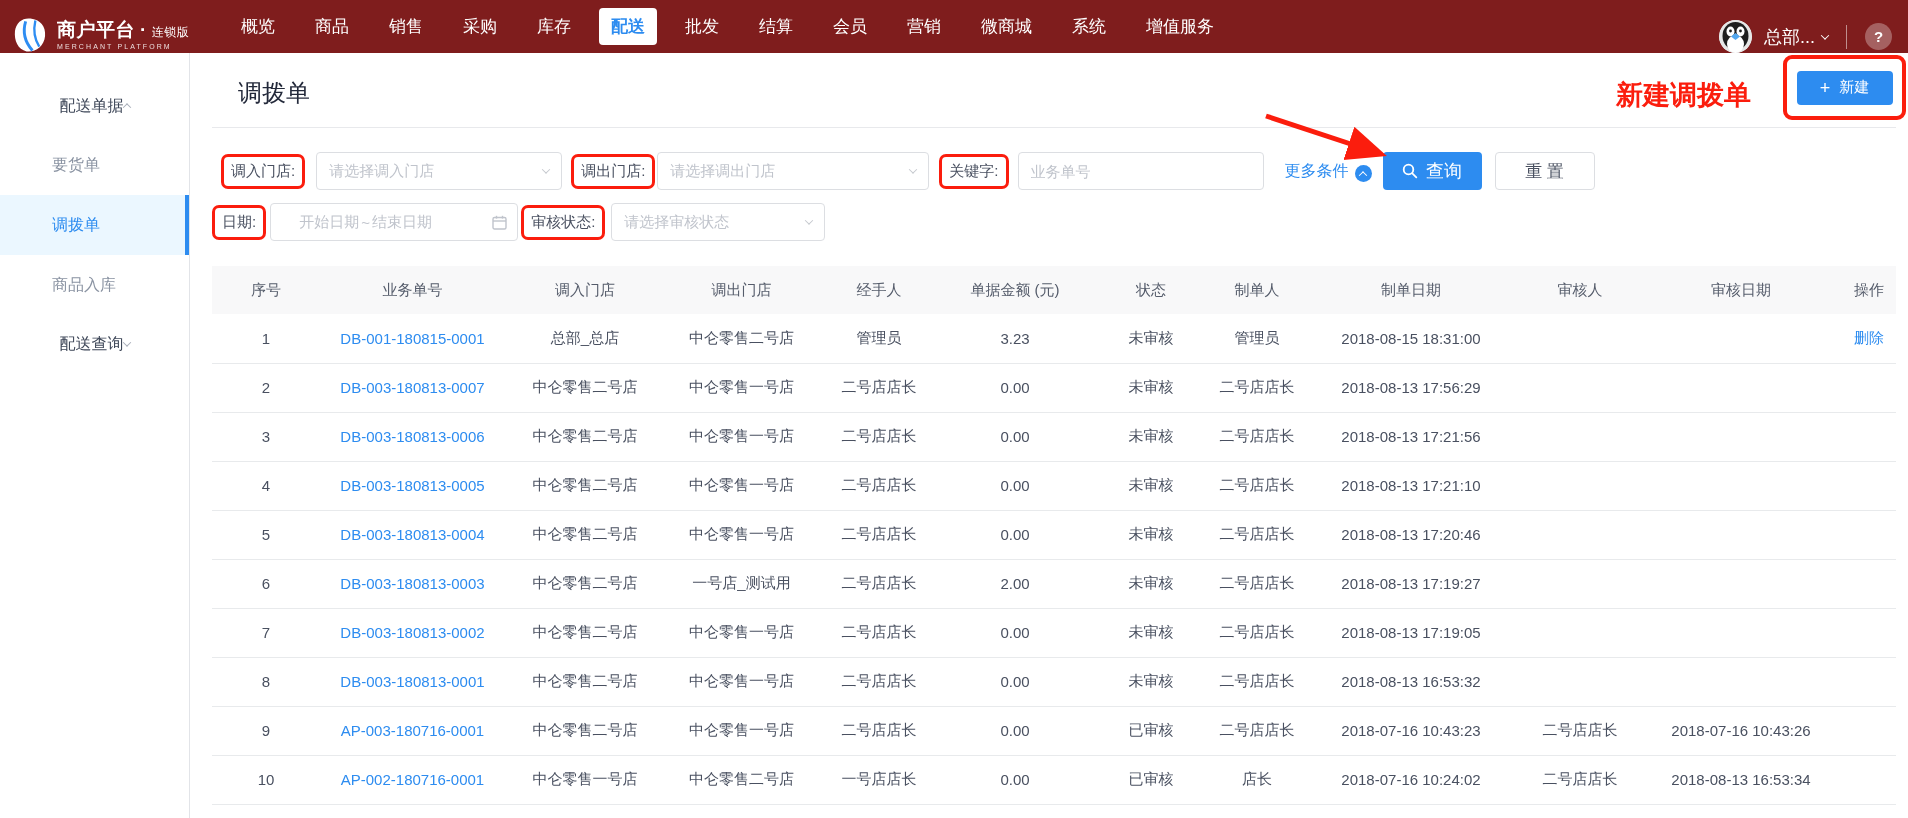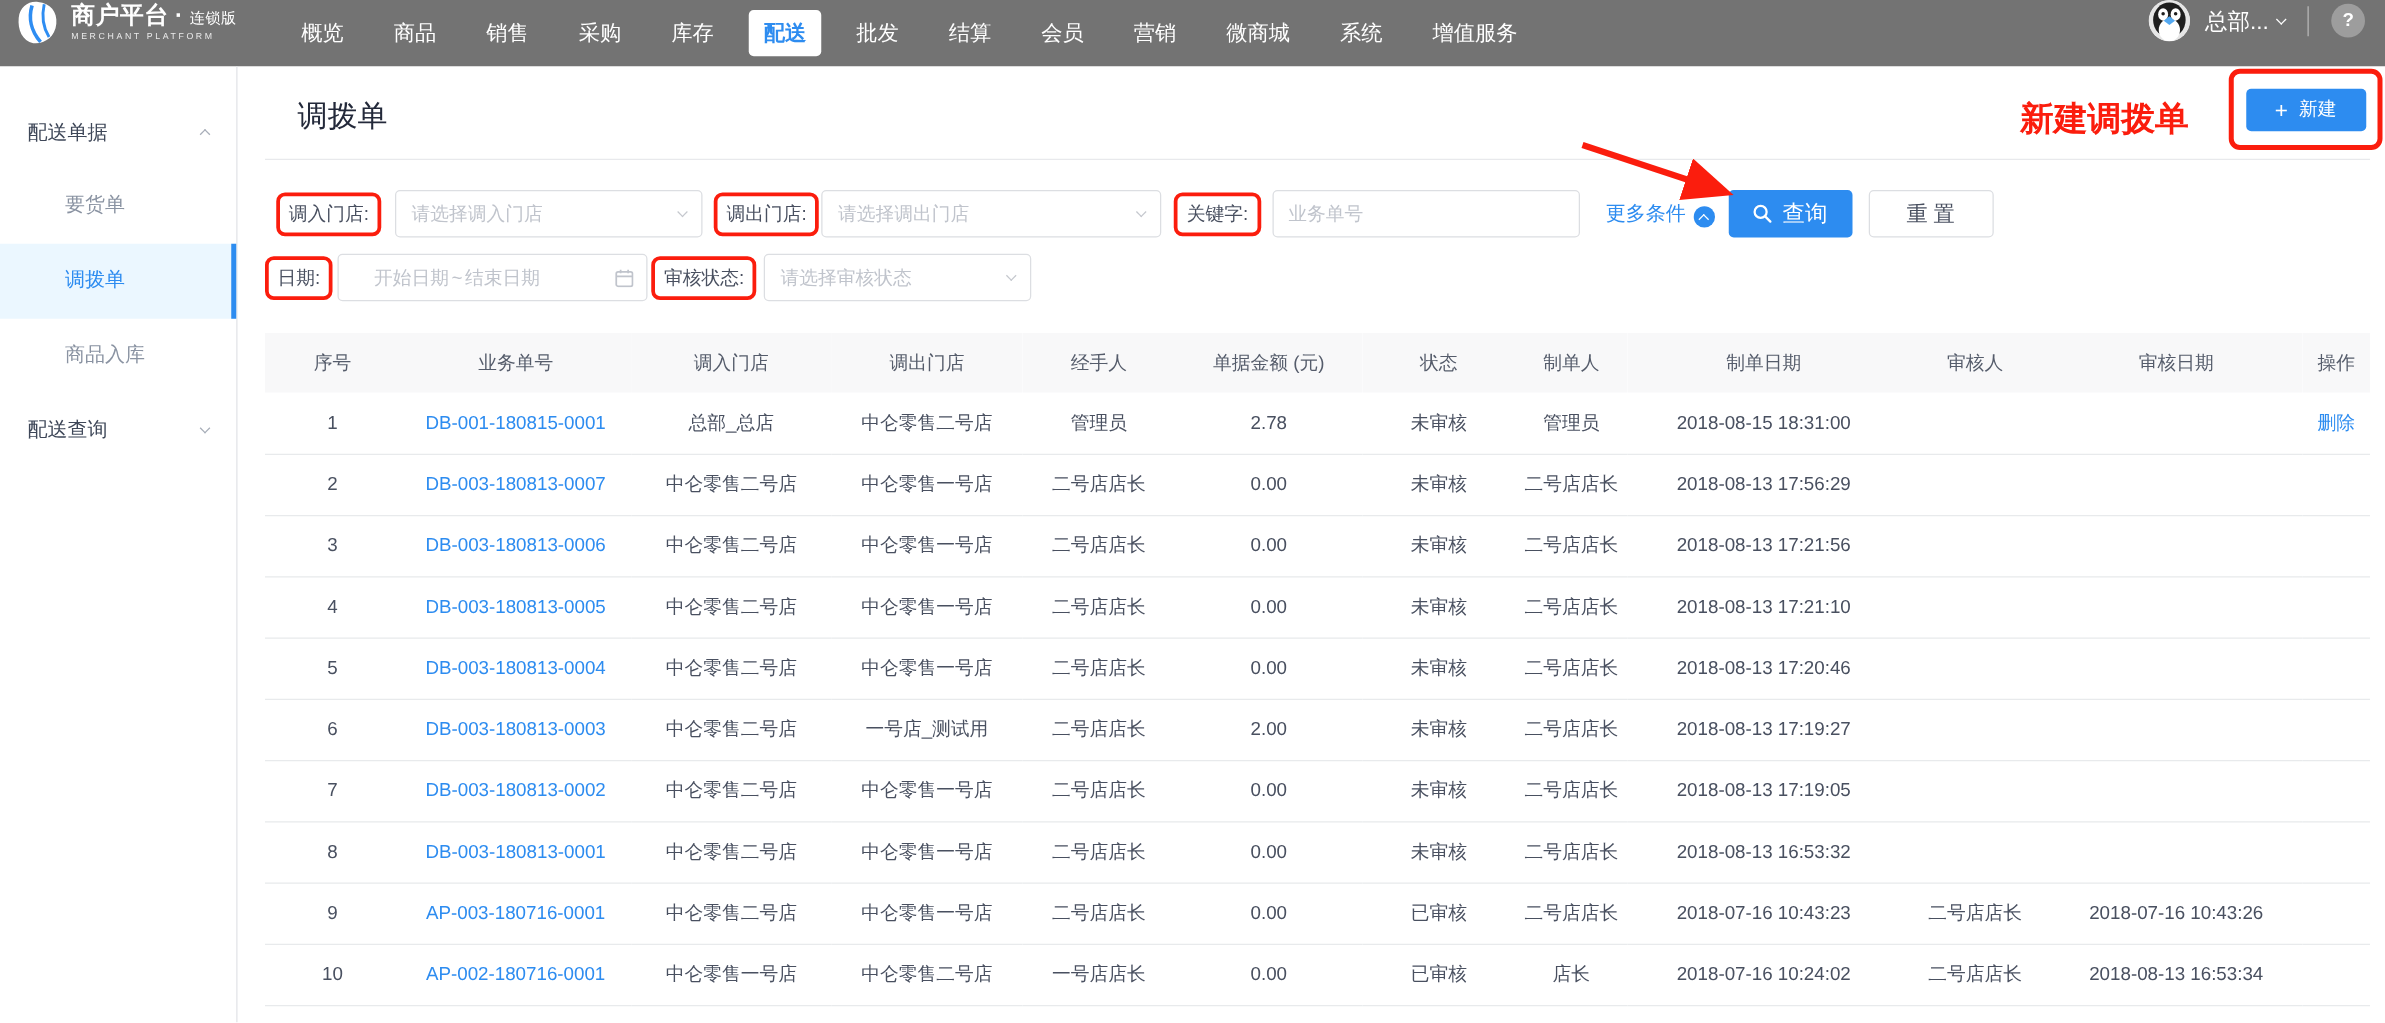--- a/index.html
+++ b/index.html
@@ -2,42 +2,42 @@
 <html><head>
 <meta charset="utf-8">
 <style>
   * { box-sizing: border-box; }
   html,body { margin:0; padding:0; }
   body {
     width:1908px; height:818px; overflow:hidden; background:#fff;
     font-family:"Liberation Sans","DejaVu Sans",sans-serif; color:#495060;
   }
   
-  .topnav { height:53px; background:#737373; display:flex; align-items:flex-start; padding-left:14px; color:#fff; }
+  .topnav { height:53px; background:#7f1d1d; display:flex; align-items:flex-end; padding-left:14px; color:#fff; }
   .brand { display:flex; align-items:center; gap:10px; width:207px; flex-shrink:0; }
   .brand-title { font-size:19px; font-weight:700; letter-spacing:.5px; display:flex; align-items:baseline; gap:5px; line-height:1.1; }
   .brand-edition { font-size:12px; font-weight:400; }
   .brand-sep { font-weight:700; }
   .brand-sub { font-size:7px; letter-spacing:2.1px; opacity:.85; margin-top:2px; }
   .nav { display:flex; align-items:center; height:100%; }
   .nav-item { margin:0 8px; padding:7px 12px; font-size:17px; border-radius:4px; cursor:pointer; white-space:nowrap; }
   .nav-item.active { background:#fff; color:#2d8cf0; font-weight:700; }
   .top-right { margin-left:auto; display:flex; align-items:center; padding-right:16px; }
   .avatar { width:33px; height:33px; border-radius:50%; overflow:hidden; background:#e9e9e9; flex-shrink:0; cursor:pointer; }
   .user-name { font-size:18px; margin:0 7px 0 12px; }
   .v-div { width:1px; height:24px; background:rgba(255,255,255,.5); margin:0 18px; }
   .help { width:27px; height:27px; border-radius:50%; background:rgba(255,255,255,.3); display:flex; align-items:center; justify-content:center; font-size:15px; font-weight:700; color:#fff; cursor:pointer; }
   .chev { display:inline-block; width:8px; height:8px; border-right:2px solid currentColor; border-bottom:2px solid currentColor; }
   .chev.down { transform:rotate(45deg) translate(-1px,-1px); }
   .chev.up { transform:rotate(-135deg) translate(-1px,-1px); }
   .chev.sm { width:6px; height:6px; border-width:1.5px; }
   
   .layout { display:flex; height:765px; }
   .sidebar { width:190px; flex-shrink:0; border-right:1px solid #e2e4e8; padding-top:24px; }
-  .side-group { height:58px; display:flex; align-items:center; justify-content:space-between; padding:0 22px; font-size:16px; color:#3e4758; cursor:pointer; }
+  .side-group { height:58px; display:flex; align-items:center; justify-content:center; padding:0 22px; font-size:16px; color:#3e4758; cursor:pointer; }
   .side-group .chev { color:#a7adb8; }
   .side-item { height:60px; line-height:60px; padding-left:52px; font-size:16px; color:#8a93a2; cursor:pointer; position:relative; }
   .side-item.active { background:#ebf7ff; color:#2d8cf0; }
   .side-item.active::after { content:""; position:absolute; right:0; top:0; width:4px; height:100%; background:#2d8cf0; }
   
   .main { flex:1; padding:0 12px 0 22px; position:relative; }
   .main-header { height:75px; border-bottom:1px solid #e8e9ec; position:relative; }
   .page-title { position:absolute; left:26px; top:24px; margin:0; font-size:24px; font-weight:500; color:#23293a; }
   .anno-text { position:absolute; color:#fb1d0d; font-weight:700; white-space:nowrap; }
   .anno-filter { left:826px; top:32px; font-size:27px; }
@@ -269,21 +269,21 @@
           </tr>
         </thead>
         <tbody>
 
             <tr>
               <td>1</td>
               <td><a class="link">DB-001-180815-0001</a></td>
               <td>总部_总店</td>
               <td>中仑零售二号店</td>
               <td>管理员</td>
-              <td>2.78</td>
+              <td>3.23</td>
               <td>未审核</td>
               <td>管理员</td>
               <td>2018-08-15 18:31:00</td>
               <td></td>
               <td></td>
               <td><a class="link">删除</a></td>
             </tr>
 
             <tr>
               <td>2</td>

